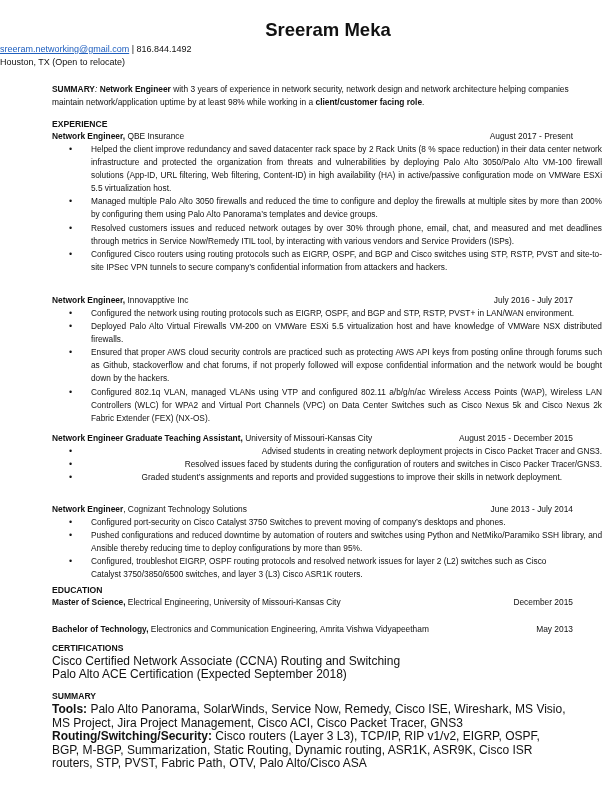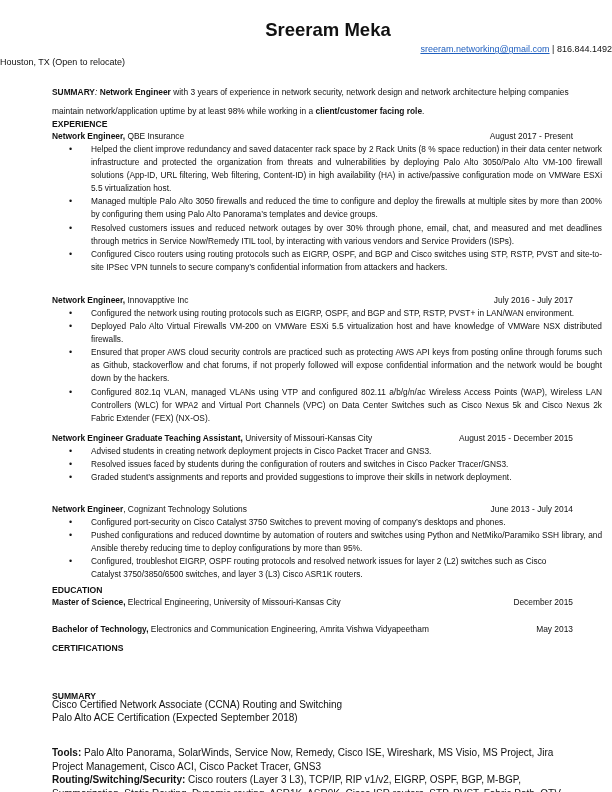--- a/index.html
+++ b/index.html
@@ -2,32 +2,32 @@
 <html><head>
   <meta charset="utf-8">
   <style>
     html, body { margin: 0; padding: 0; background: #ffffff; }
     body {
       width: 612px; height: 792px; overflow: hidden; position: relative;
       font-family: "Liberation Sans", sans-serif; color: #111;
     }
     .page { position: absolute; left: 0; top: 0; width: 612px; height: 792px; }
     .name { position: absolute; top: 19px; left: 0; width: 612px; text-align: center; font-size: 18.5px; font-weight: bold; padding-left: 22px; }
-    .contact { position: absolute; top: 44px; left: 0; width: 612px; text-align: right; font-size: 9px; }
+    .contact { position: absolute; top: 44px; left: 0; width: 612px; text-align: left; font-size: 9px; }
     .contact a { color: #1f5fbf; text-decoration: underline; }
     .location { position: absolute; top: 57px; left: 0; width: 612px; text-align: left; font-size: 9px; }
-    .summary { position: absolute; top: 83px; left: 52px; width: 520px; font-size: 8.4px; line-height: 19px; }
+    .summary { position: absolute; top: 83px; left: 52px; width: 520px; font-size: 8.4px; line-height: 13px; }
     .sec-head { position: absolute; left: 52px; font-size: 8.6px; font-weight: bold; }
     .job-head { position: absolute; left: 52px; width: 521px; font-size: 8.4px; display: flex; justify-content: space-between; }
     .job-head b { font-weight: bold; }
     ul.bullets { position: absolute; left: 62px; width: 511px; margin: 0; padding: 0 0 0 29px; list-style: none; font-size: 8.3px; line-height: 13.1px; }
     ul.bullets li { position: relative; text-align: justify; }
     ul.bullets li::before { content: "\2022"; position: absolute; left: -22px; top: 0; font-size: 9px; }
-    ul.bullets.left li { text-align: left; }
-    .plain { position: absolute; left: 52px; width: 525px; font-size: 10px; line-height: 13.5px; margin-top: 43px; }
+    ul.bullets.left li { text-align: right; }
+    .plain { position: absolute; left: 52px; width: 525px; font-size: 12px; line-height: 13.5px; }
   </style>
 </head>
 <body>
 
 <div class="page">
 
   <div class="name">Sreeram Meka</div>
   <div class="contact">
     <a>sreeram.networking@gmail.com</a><span> | </span><span>816.844.1492</span>
   </div>

